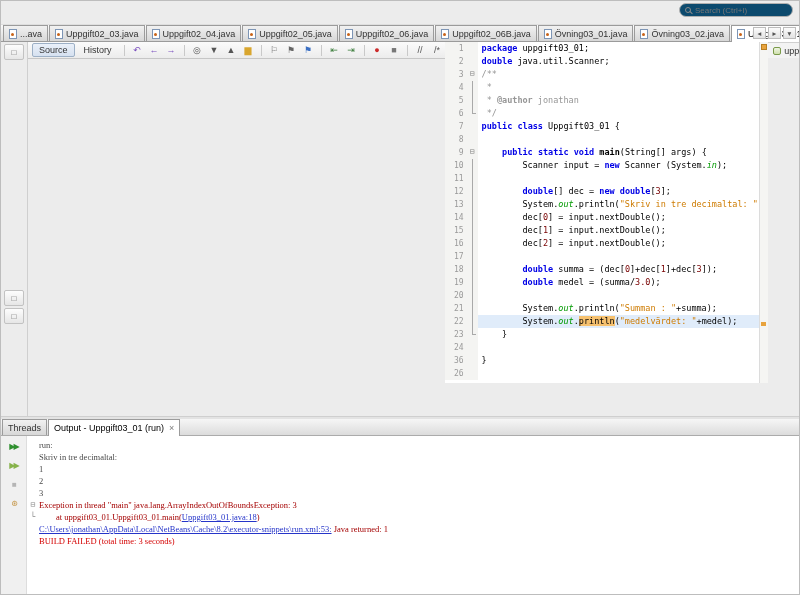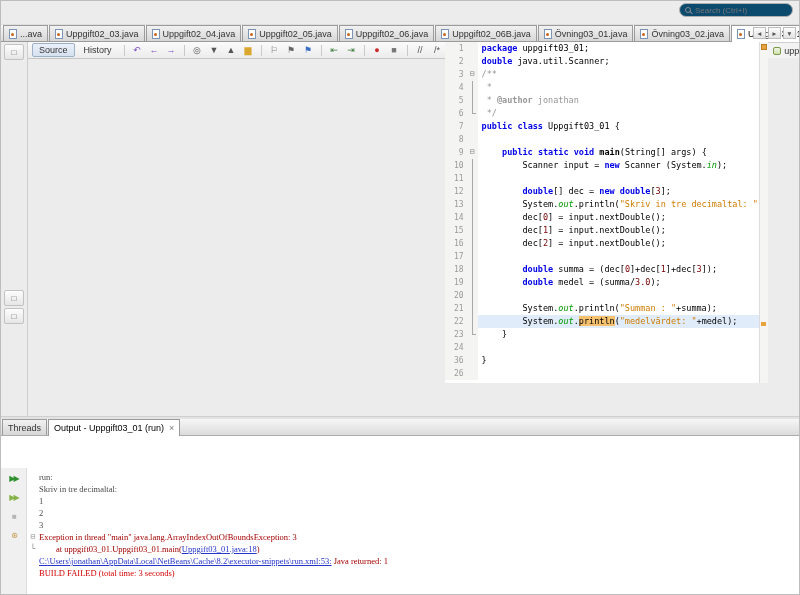--- a/index.html
+++ b/index.html
@@ -86,21 +86,21 @@
                 align-items:center; padding-left:5px; gap:3px; font-size:9px; color:#333; flex:none; }
   .crumb { display:flex; align-items:center; gap:3px; }
   .class-icon { width:8px; height:8px; background:linear-gradient(#eef4e2,#cfe0ad); border:1px solid #7a9a4a;
                 border-radius:2px; display:inline-block; }
   .method-icon { width:7px; height:7px; background:#3fae3f; border:1px solid #2b7d2b; border-radius:50%;
                  display:inline-block; }
   .chev { color:#808080; font-size:8px; }
 
   
   .splitter { height:3px; background:#e3e3e3; border-top:1px solid #cfcfcf; }
-  .output { height:177px; display:flex; flex-direction:column; background:#fff;gap:32px; }
+  .output { height:177px; display:flex; flex-direction:column; background:#fff; }
   .out-tabrow { height:17px; background:linear-gradient(#f6f6f6,#dcdcdc); border-bottom:1px solid #ababab;
                 display:flex; align-items:flex-end; padding-left:1px; flex:none; }
   .out-body { flex:1; display:flex; min-height:0; }
   .out-actions { width:26px; background:#f0f0f0; border-right:1px solid #dddddd; display:flex;
                  flex-direction:column; align-items:center; padding-top:3px; gap:4px; flex:none; }
   .obtn { width:18px; height:15px; display:flex; align-items:center; justify-content:center;
           font-size:8px; line-height:1; letter-spacing:-2px; }
   .console { flex:1; background:#fff; font-family:"DejaVu Sans Mono","DejaVu Sans",monospace;
              font-size:8.5px; line-height:12px; padding-top:3px; overflow:hidden; }
   .con-row { display:flex; height:12px; }

